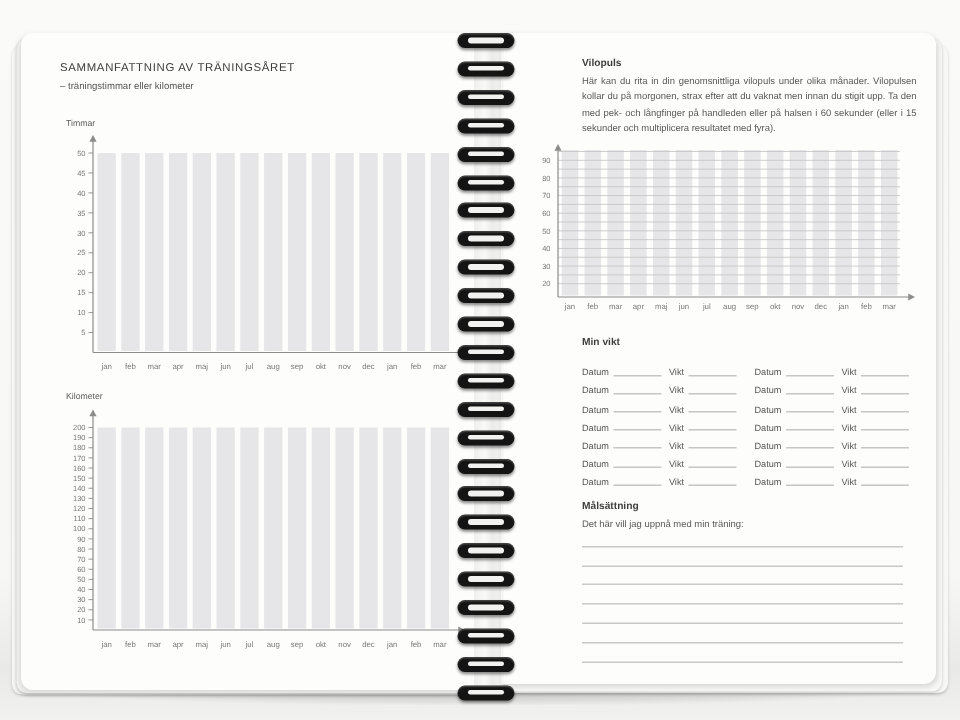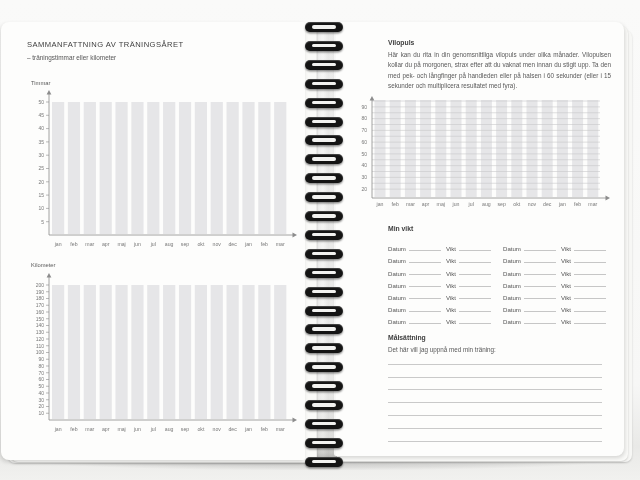--- a/index.html
+++ b/index.html
@@ -5,22 +5,22 @@
   html,body{margin:0;padding:0;background:#eef0ee;}
   .stage{position:relative;width:640px;height:480px;overflow:hidden;
     background:linear-gradient(180deg,#fafaf9 0%,#f7f7f6 80%,#e9e9e7 93%,#f1f1ef 100%);
     font-family:"Liberation Sans",sans-serif;-webkit-font-smoothing:antialiased;}
   .floor-shadow{position:absolute;left:30px;top:448px;width:580px;height:22px;
     background:radial-gradient(ellipse at center,rgba(0,0,0,.20) 0%,rgba(0,0,0,.07) 55%,transparent 75%);}
   .page{position:absolute;background:#fdfdfc;}
   .under{position:absolute;background:#f7f7f5;box-shadow:0 1px 2px rgba(0,0,0,.18);}
   .u1l{left:8px;top:30px;width:308px;height:433px;border-radius:7px 2px 2px 7px;}
   .u2l{left:11px;top:26px;width:306px;height:436px;border-radius:7px 2px 2px 7px;background:#fafaf8;}
-  .left-page{left:1px;top:22px;width:304px;height:438px;border-radius:8px 2px 2px 8px;
-    box-shadow:-1px 2px 4px rgba(0,0,0,.15);}
+  .left-page{left:14px;top:22px;width:304px;height:438px;border-radius:8px 2px 2px 8px;
+    box-shadow:-1px 2px 4px rgba(0,0,0,.15);padding-left:28px;}
   .u1r{left:340px;top:30px;width:292px;height:432px;border-radius:2px 7px 7px 2px;}
   .u2r{left:337px;top:26px;width:291px;height:435px;border-radius:2px 7px 7px 2px;background:#fafaf8;}
   .right-page{left:334px;top:22px;width:290px;height:434px;border-radius:2px 8px 8px 2px;
     box-shadow:1px 2px 4px rgba(0,0,0,.15);}
   .spine{position:absolute;left:316px;top:22px;width:20px;height:438px;
     background:linear-gradient(90deg,rgba(0,0,0,.06),rgba(0,0,0,.015) 35%,rgba(0,0,0,.07) 62%,rgba(0,0,0,.02));}
   .rings{position:absolute;left:305px;top:0;width:38px;height:480px;}
   .ring{position:absolute;left:0;width:38px;height:10px;background:#141414;border-radius:5px;
     box-shadow:0 1.5px 2px rgba(0,0,0,.45), inset 0 1px 1px rgba(255,255,255,.22);}
   .ring i{position:absolute;left:7px;right:7px;top:3px;height:3.5px;background:#f2f2f0;border-radius:2px;display:block;}

